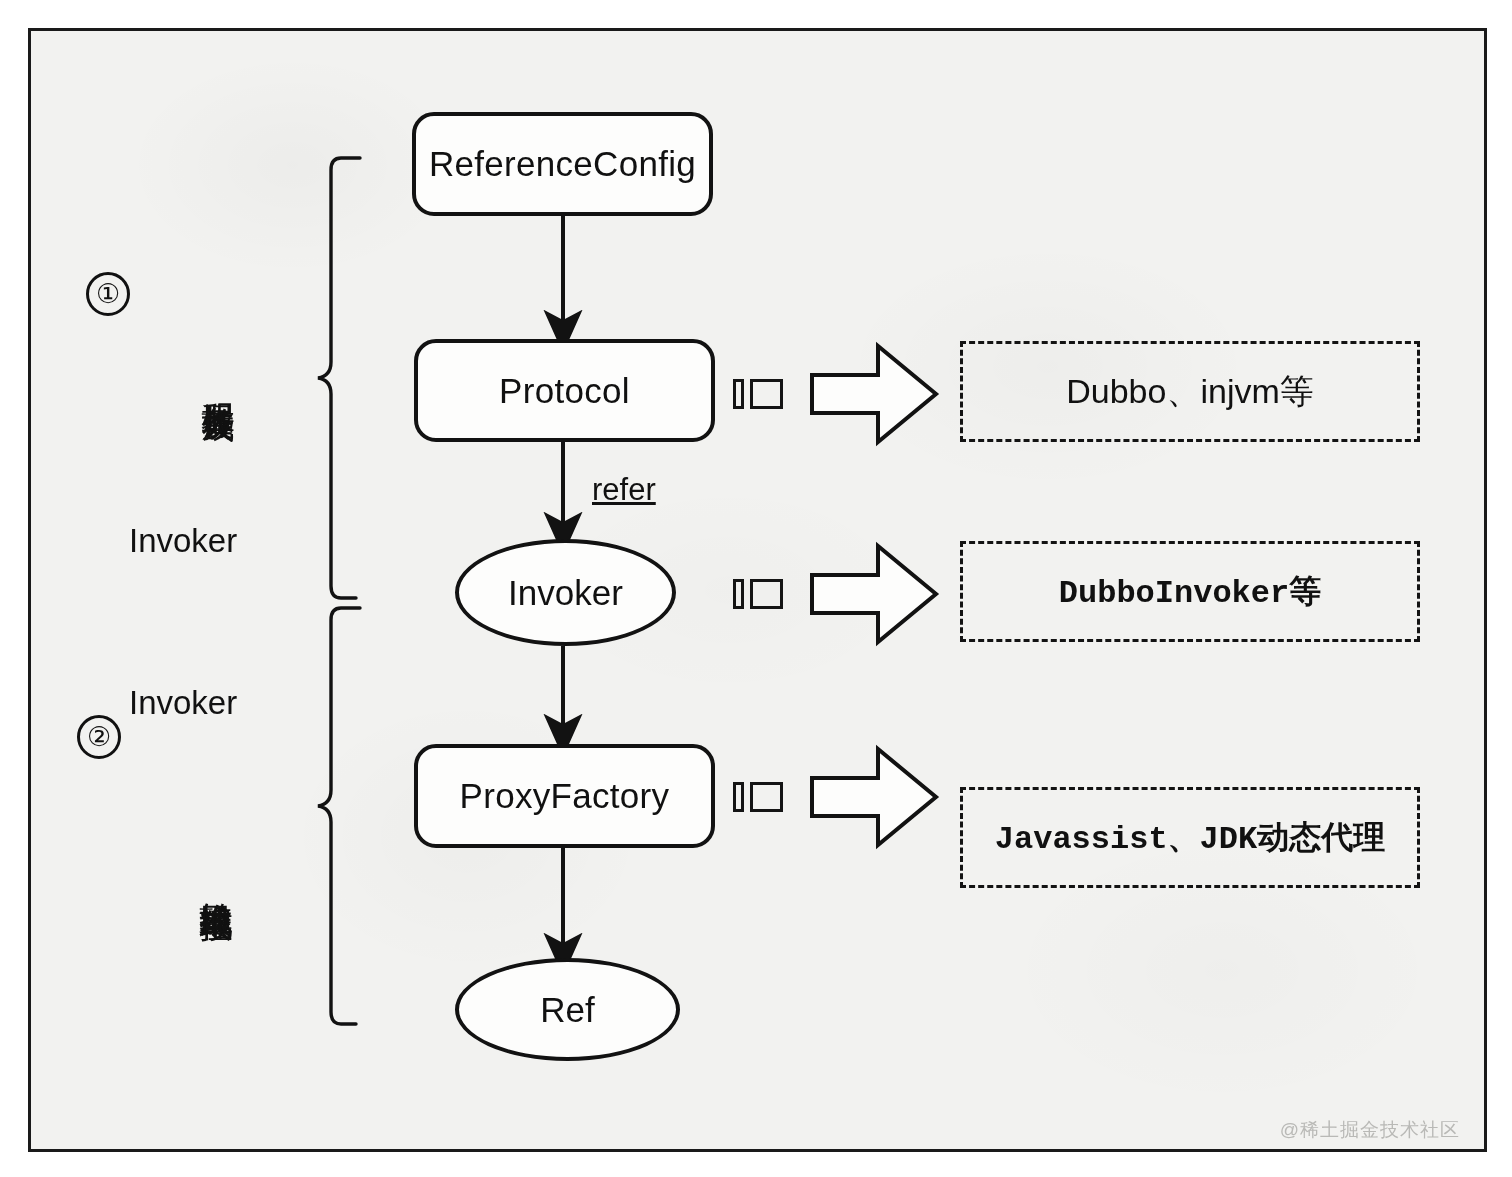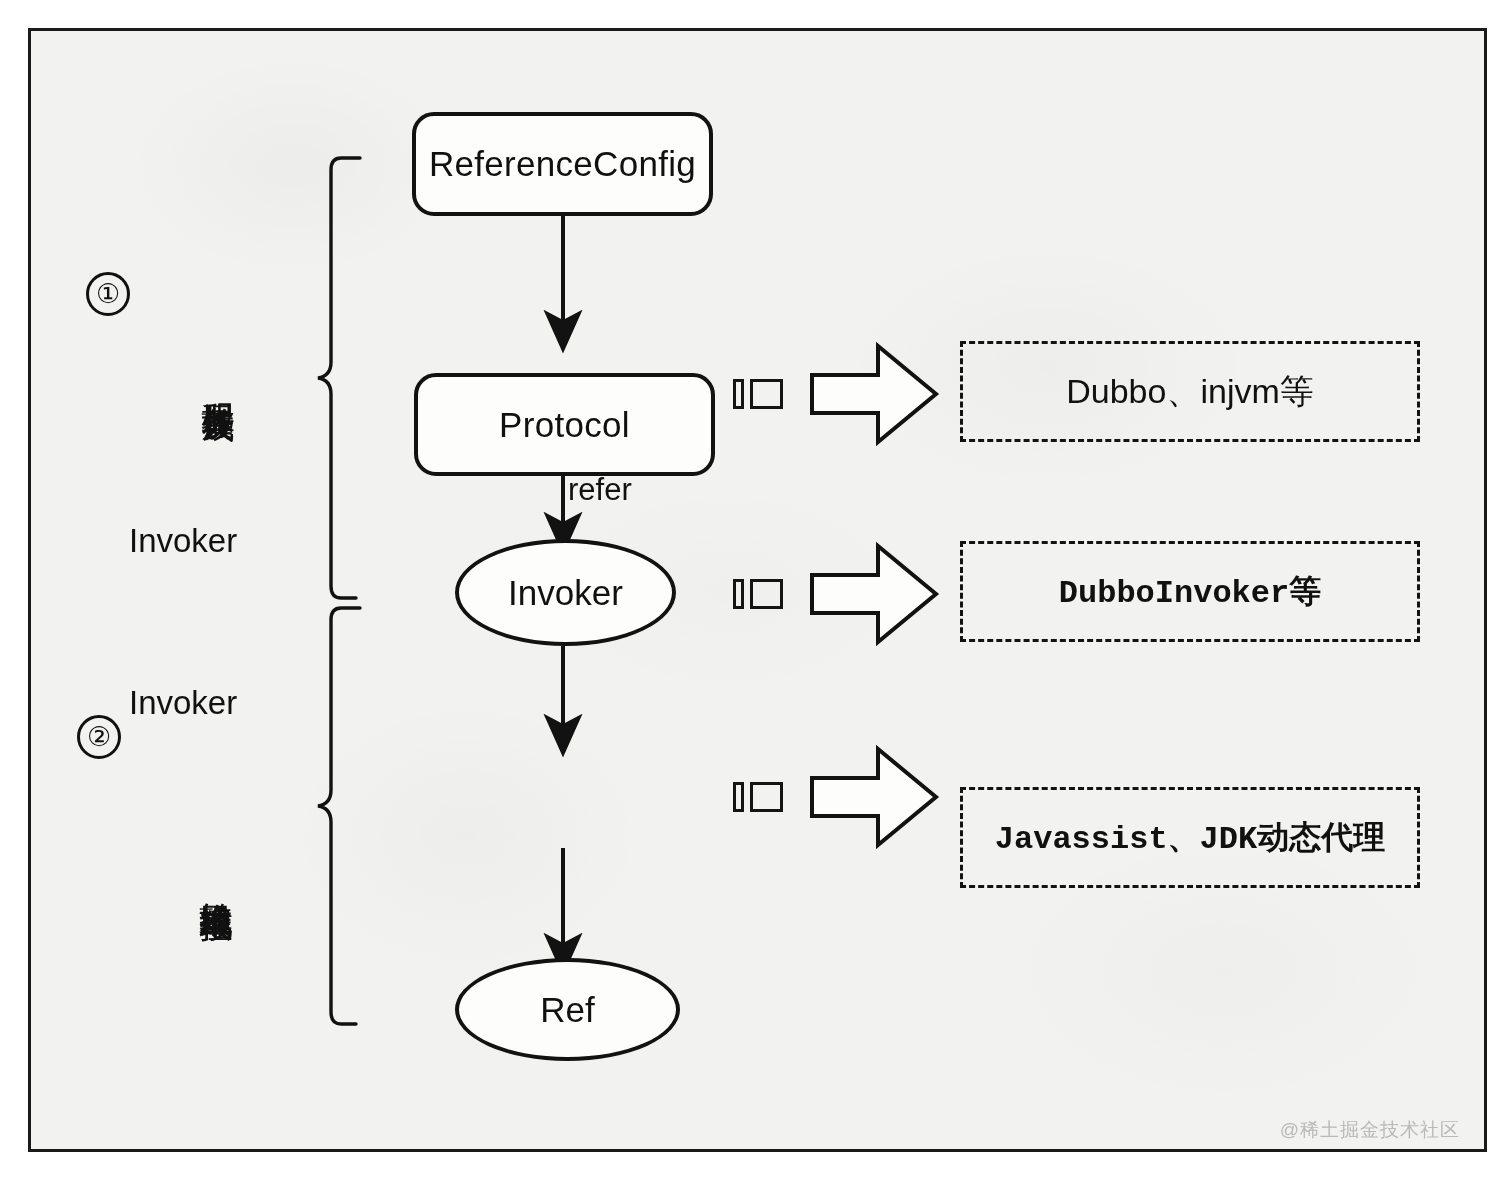--- a/index.html
+++ b/index.html
@@ -183,34 +183,37 @@
 
     <path fill="none" stroke="#121212" stroke-width="3.4" stroke-linecap="round" d="M360,158 L341,158 Q331,158 331,170 L331,362 Q331,376 318,378 Q331,380 331,394 L331,586 Q331,598 341,598 L356,598"></path>
 
     <path fill="none" stroke="#121212" stroke-width="3.4" stroke-linecap="round" d="M360,608 L341,608 Q331,608 331,620 L331,790 Q331,804 318,806 Q331,808 331,822 L331,1012 Q331,1024 341,1024 L356,1024"></path>
   </svg>
 
   <div class="node-box" style="left:412px; top:112px; width:301px; height:104px;">
     <span>ReferenceConfig</span>
   </div>
 
-  <div class="node-box" style="left:414px; top:339px; width:301px; height:103px;margin-top:34px;">
+  <div class="node-box" style="left:414px; top:339px; width:301px; height:103px;">
     <span>Protocol</span>
   </div>
 
   <div class="node-ellipse" style="left:455px; top:539px; width:221px; height:107px;">
     <span>Invoker</span>
   </div>
 
+  <div class="node-box" style="left:414px; top:744px; width:301px; height:104px;">
+    <span>ProxyFactory</span>
+  </div>
 
   <div class="node-ellipse" style="left:455px; top:958px; width:225px; height:103px;text-align:center;">
     <span>Ref</span>
   </div>
 
-  <div class="edge-label" style="left:568px; top:472px;">refer</div>
+  <div class="edge-label" style="left:592px; top:472px;text-decoration:underline;">refer</div>
 
   <div class="tofu-group" style="left:733px; top:379px;">
     <span class="tofu narrow"></span>
     <span class="tofu wide"></span>
   </div>
   <div class="tofu-group" style="left:733px; top:579px;">
     <span class="tofu narrow"></span>
     <span class="tofu wide"></span>
   </div>
   <div class="tofu-group" style="left:733px; top:782px;">

